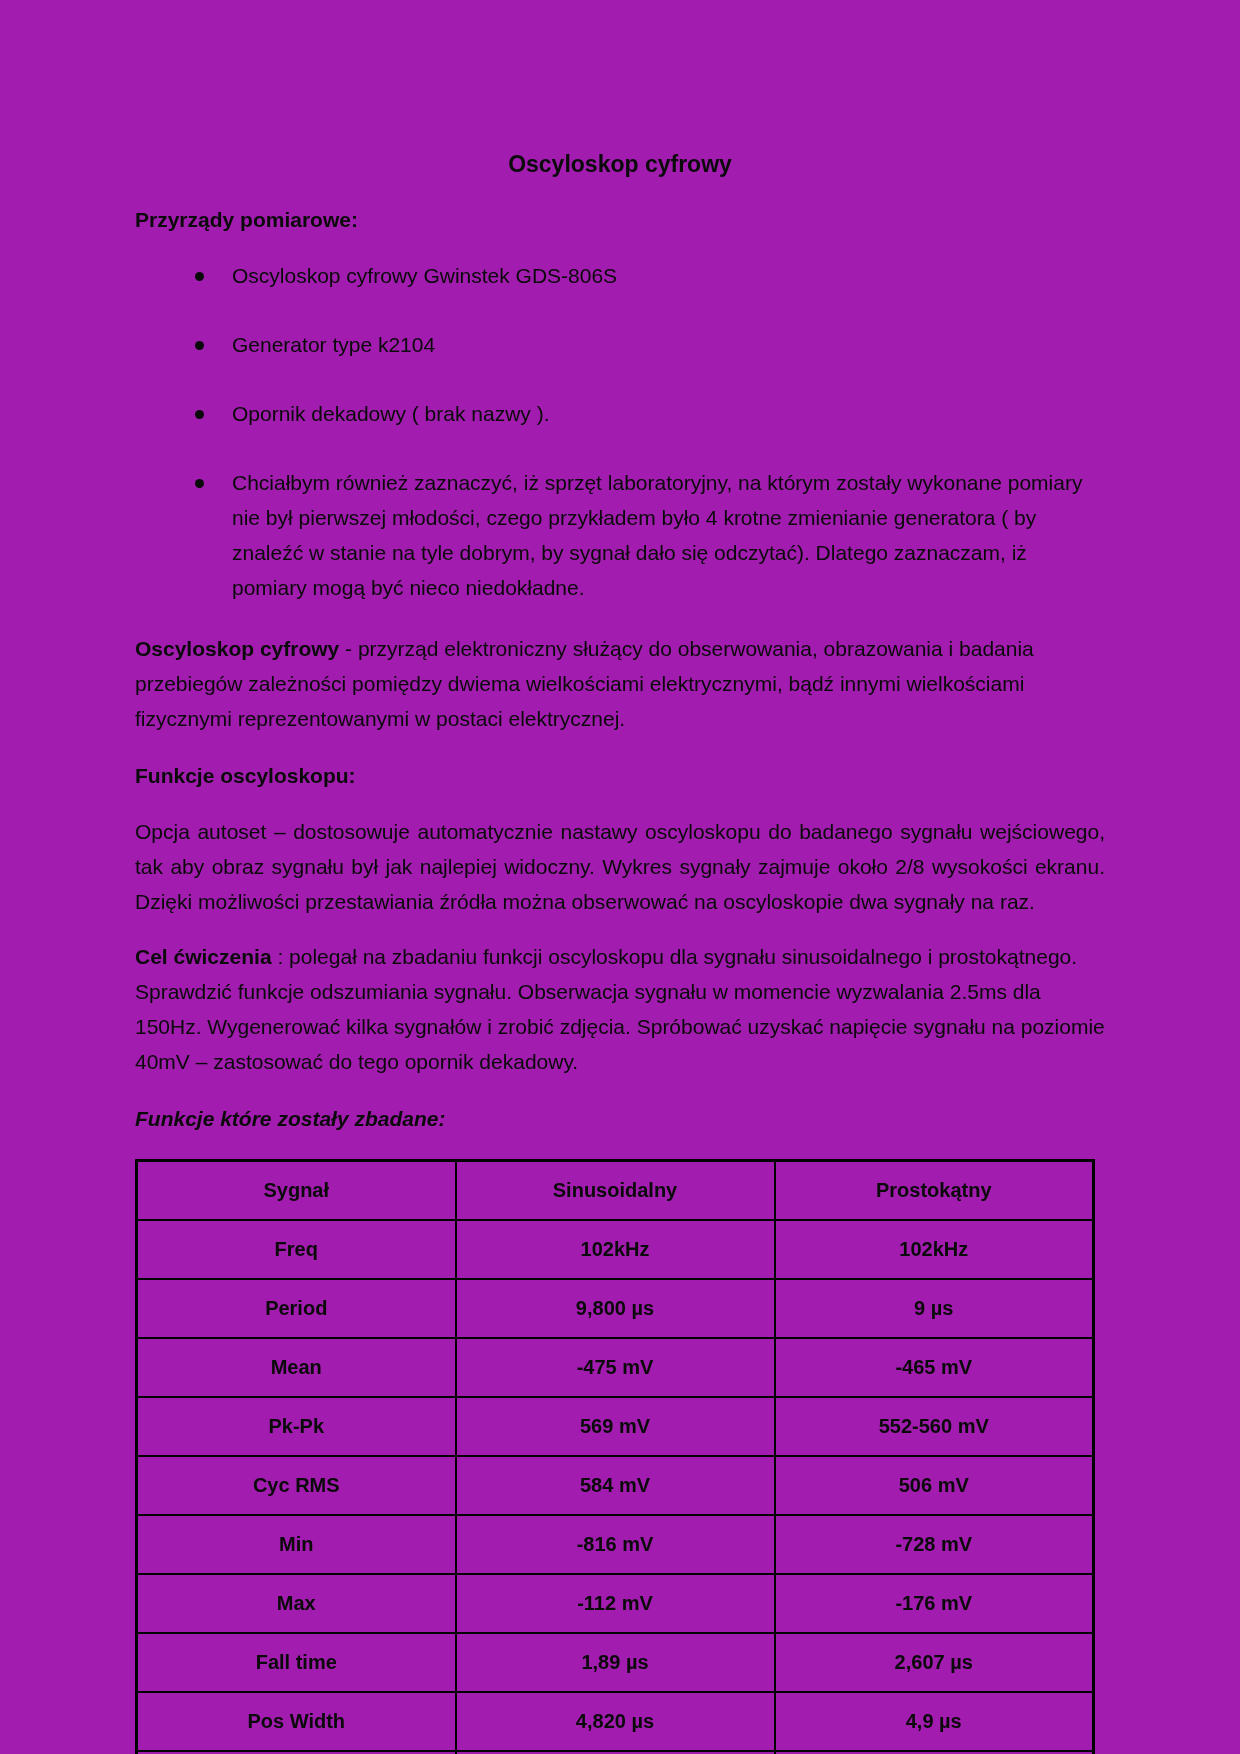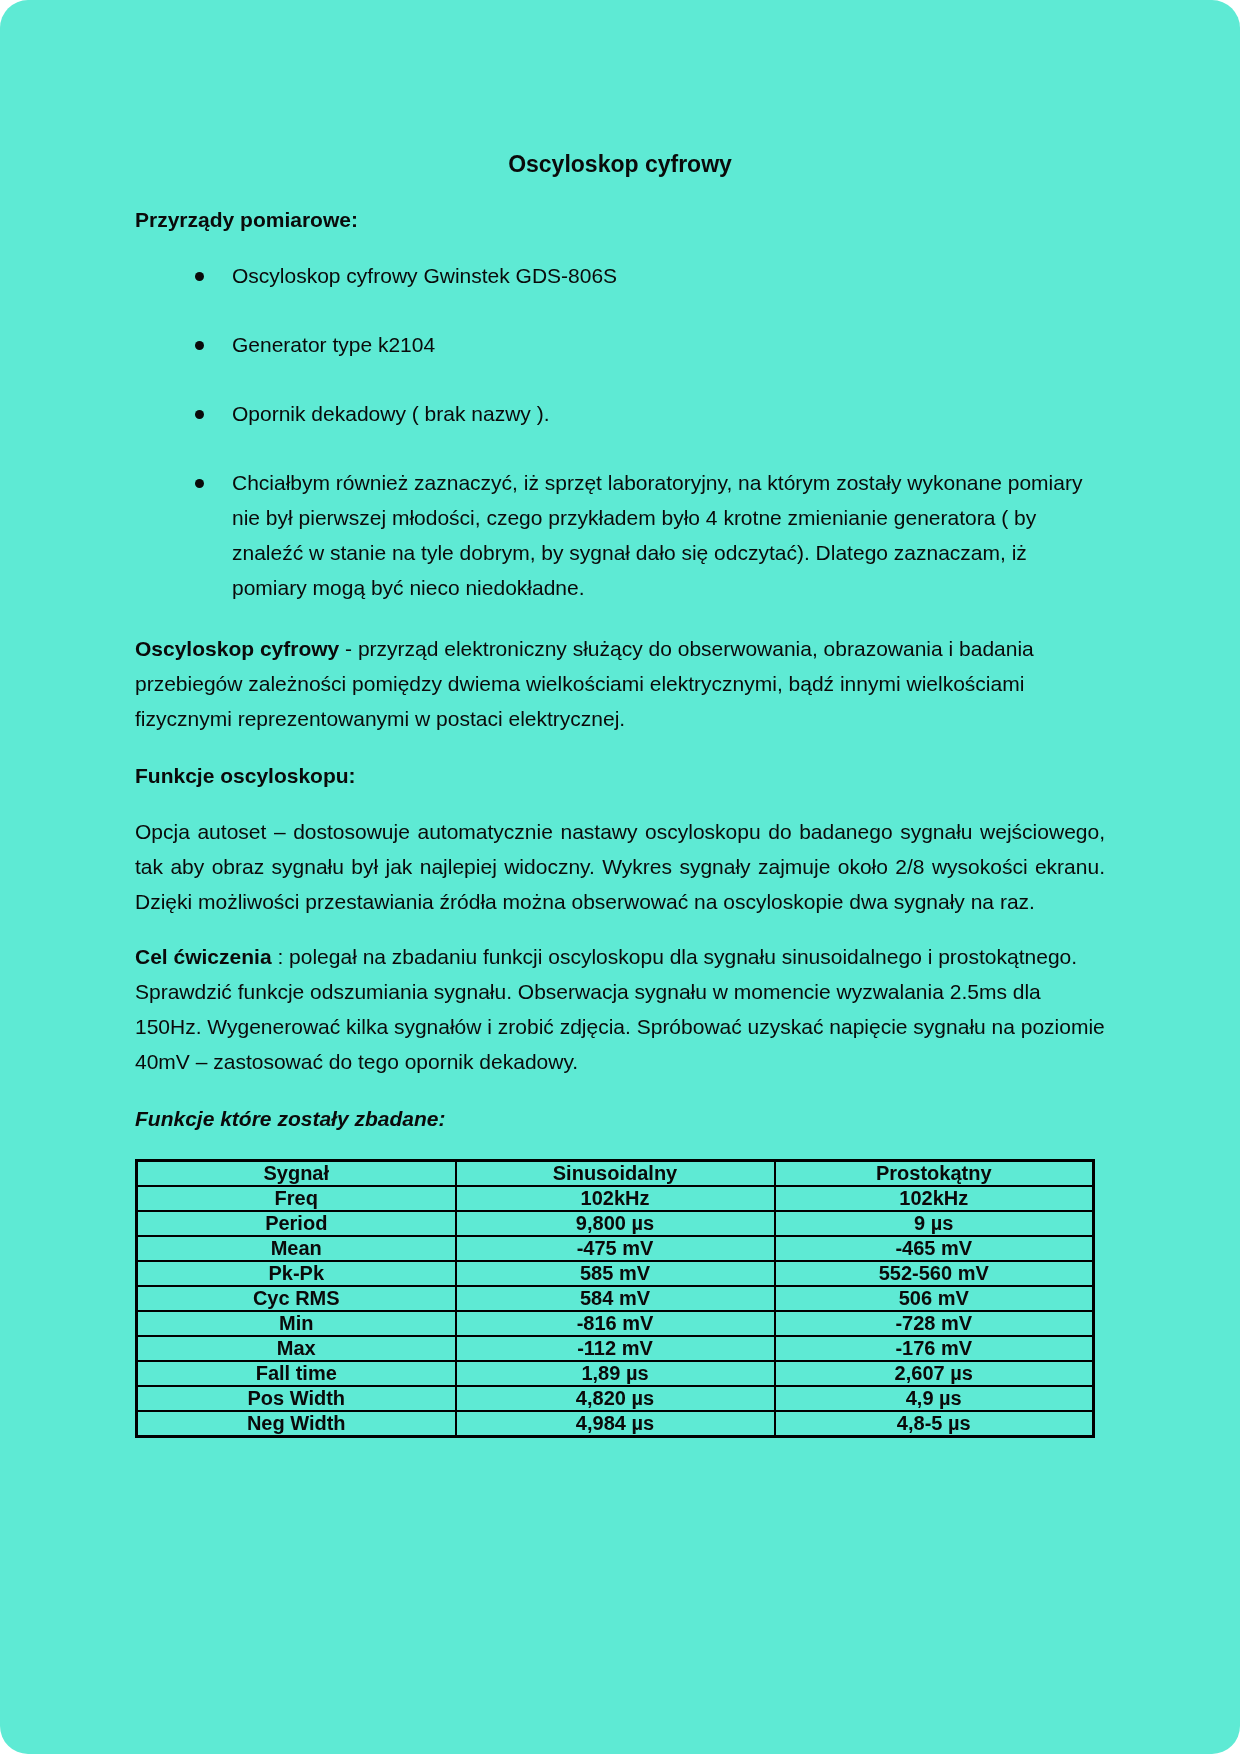--- a/index.html
+++ b/index.html
@@ -6,23 +6,22 @@
   html, body { background: #ffffff; }
   body {
     width: 1240px; height: 1754px;
     font-family: "Liberation Sans", sans-serif;
     color: #0a0a0a;
     position: relative;
     overflow: hidden;
   }
   .page {
     position: absolute; inset: 0;
-    background: #5eead4;
+    background: #a21caf;
     padding: 146px 135px 0 135px;
-    border-radius: 28px;
   }
   .doc-title {
     font-size: 23px; font-weight: bold;
     line-height: 36px;
     text-align: center;
     margin-bottom: 20px;
   }
   .heading {
     font-size: 21px; font-weight: bold;
     line-height: 36px;
@@ -63,21 +62,21 @@
     border: 3px solid #000;
   }
   table.meas th, table.meas td {
     border: 2px solid #000;
     width: 33.33%;
     height: 24px;
     text-align: center;
     vertical-align: middle;
     font-size: 20px;
     font-weight: bold;
-    padding: 0 4px;
+    padding: 17px 4px;
   }
 </style>
 </head>
 <body>
 
 <div class="page">
 
   <div class="doc-title">Oscyloskop cyfrowy</div>
 
   <div class="heading h-instruments">Przyrządy pomiarowe:</div>
@@ -130,21 +129,21 @@
         <td>9,800 µs</td>
         <td>9 µs</td>
       </tr>
       <tr>
         <td>Mean</td>
         <td>-475 mV</td>
         <td>-465 mV</td>
       </tr>
       <tr>
         <td>Pk-Pk</td>
-        <td>585 mV</td>
+        <td>569 mV</td>
         <td>552-560 mV</td>
       </tr>
       <tr>
         <td>Cyc RMS</td>
         <td>584 mV</td>
         <td>506 mV</td>
       </tr>
       <tr>
         <td>Min</td>
         <td>-816 mV</td>

